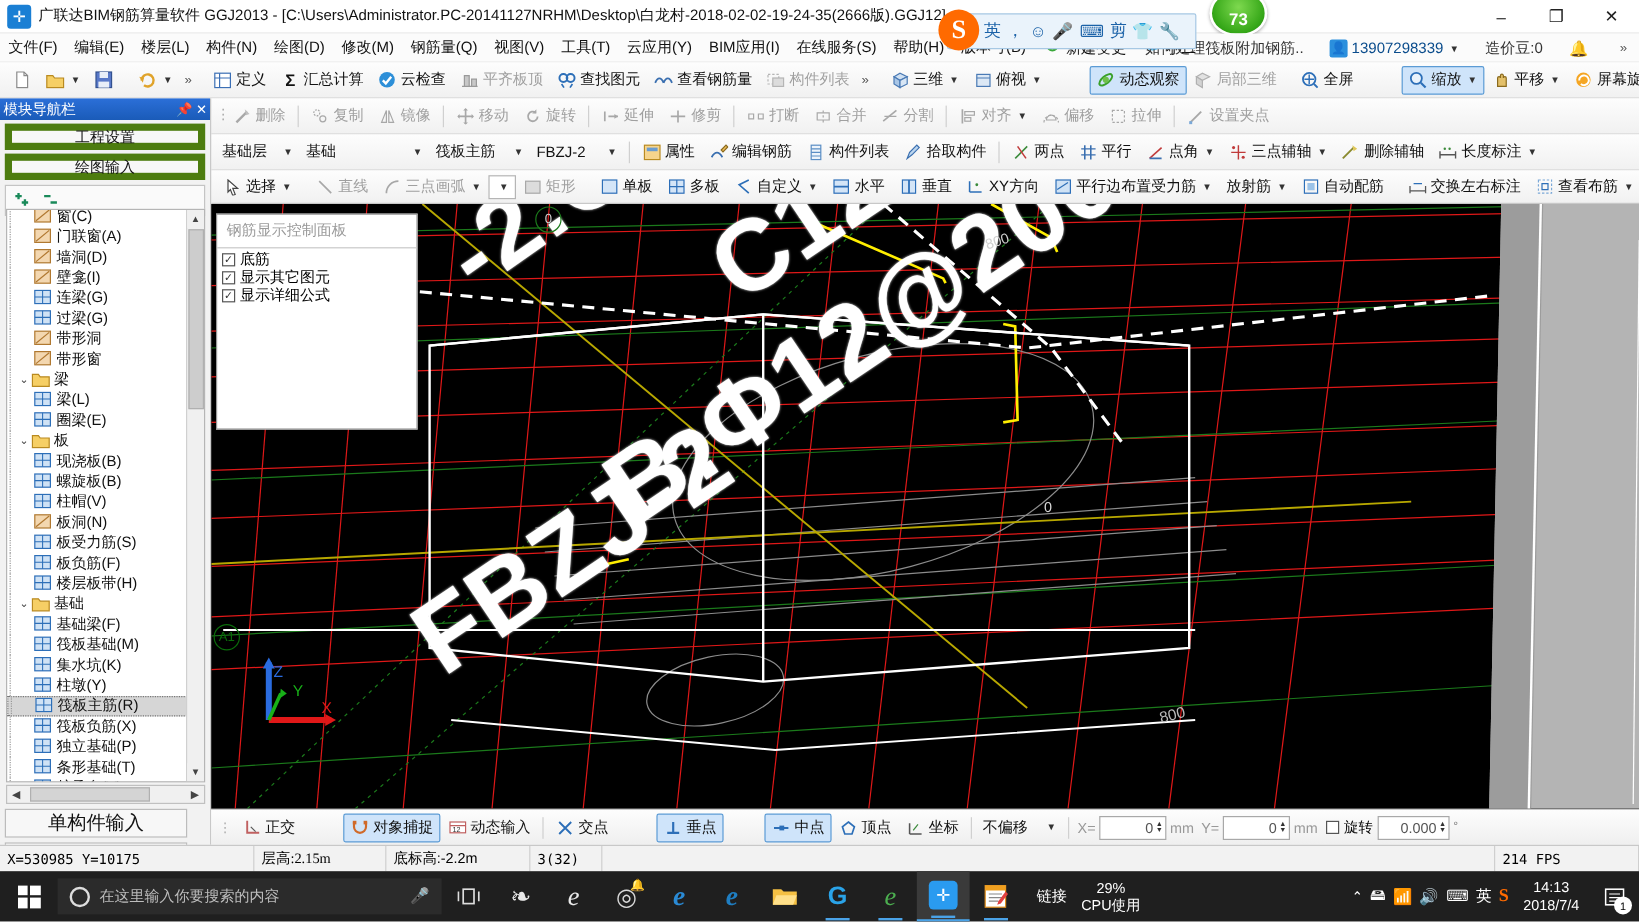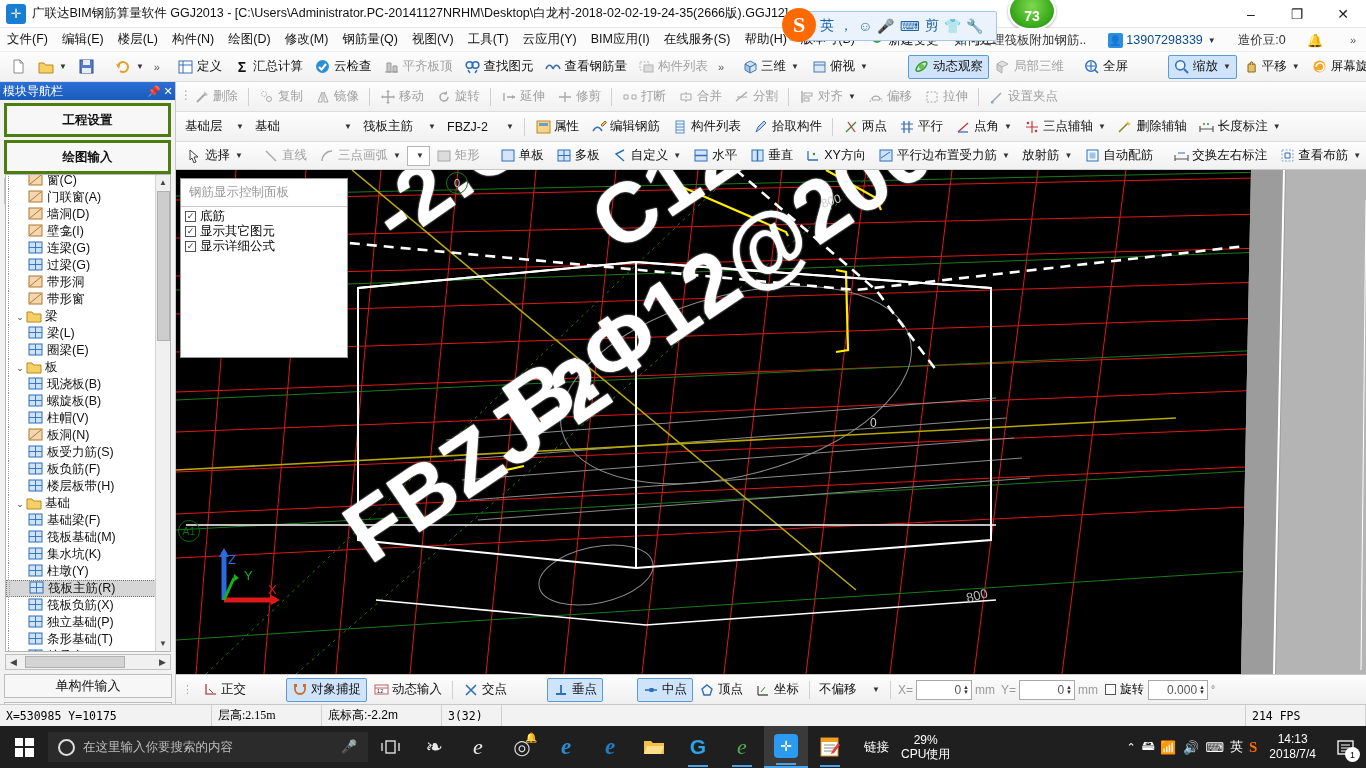--- a/index.html
+++ b/index.html
@@ -142,23 +142,23 @@
     background:#f2f2f2; border-right:1px solid #c8c8c8;
   }
   .lp-head {
     height:18px; background:linear-gradient(#2b6fd8,#1a5bb8);
     display:flex; align-items:center; color:#fff; font-size:12px;
     padding-left:3px;
   }
   .lp-head .ttl { flex:1; }
   .lp-head .ic { width:14px; text-align:center; font-size:11px; }
   .lp-tab {
-    margin:3px 4px 0 4px; height:34px; background:#f7f7f7;
-    border:3px solid #4d7c0f; display:flex; align-items:center; justify-content:center;
-    font-size:12.5px; color:#111;font-weight:bold;
+    margin:3px 4px 0 4px; height:22px; background:#f7f7f7;
+    border:6px solid #4d7c0f; display:flex; align-items:center; justify-content:center;
+    font-size:12.5px; color:#111;
   }
   .lp-tools {
     margin:4px; height:26px; background:#fafafa; border:1px solid #c4c4c4;
     display:flex; align-items:center; gap:8px; padding-left:6px;
   }
   .tree {
     position:absolute; left:5px; top:92px; width:166px; height:478px;
     background:#fff; border:1px solid #b5b5b5; overflow:hidden;
   }
   .tree-inner { position:absolute; left:0; top:0; width:150px; }
@@ -179,23 +179,23 @@
   }
   .vs-btn { height:15px; background:#f0f0f0; display:flex; align-items:center; justify-content:center; font-size:8px; color:#444; }
   .vs-thumb { position:absolute; left:1px; width:13px; background:#cdcdcd; border:1px solid #b0b0b0; }
   .hscroll {
     position:absolute; left:5px; top:572px; width:166px; height:16px;
     background:#f0f0f0; border:1px solid #c0c0c0; display:flex; align-items:center;
   }
   .hs-btn { width:15px; text-align:center; font-size:9px; color:#444; }
   .hs-thumb { height:12px; background:#d4d4d4; border:1px solid #b0b0b0; flex:0 0 100px; margin-left:4px;}
   .lp-bottom1, .lp-bottom2 {
-    position:absolute; left:4px; width:168px; height:24px;
+    position:absolute; left:4px; width:152px; height:24px;
     background:#f7f7f7; border:1px solid #bcbcbc;
-    display:flex; align-items:center; justify-content:center; font-size:13px; color:#111;
+    display:flex; align-items:center; justify-content:center; font-size:16px; color:#111;
   }
   .lp-bottom1 { top:592px; }
   .lp-bottom2 { top:620px; }
 
   
   .canvas {
     position:absolute; left:176px; top:170px; width:1190px; height:504px;
     background:#000; overflow:hidden;
   }
   .cad-text {

